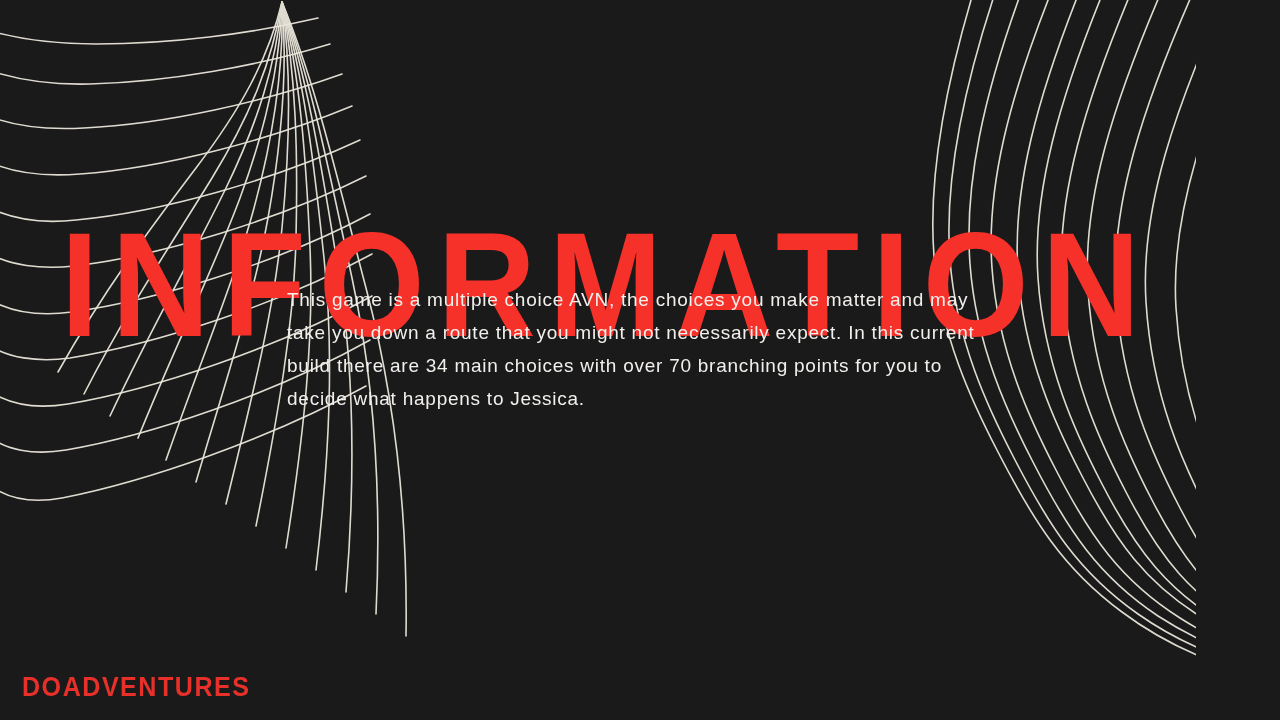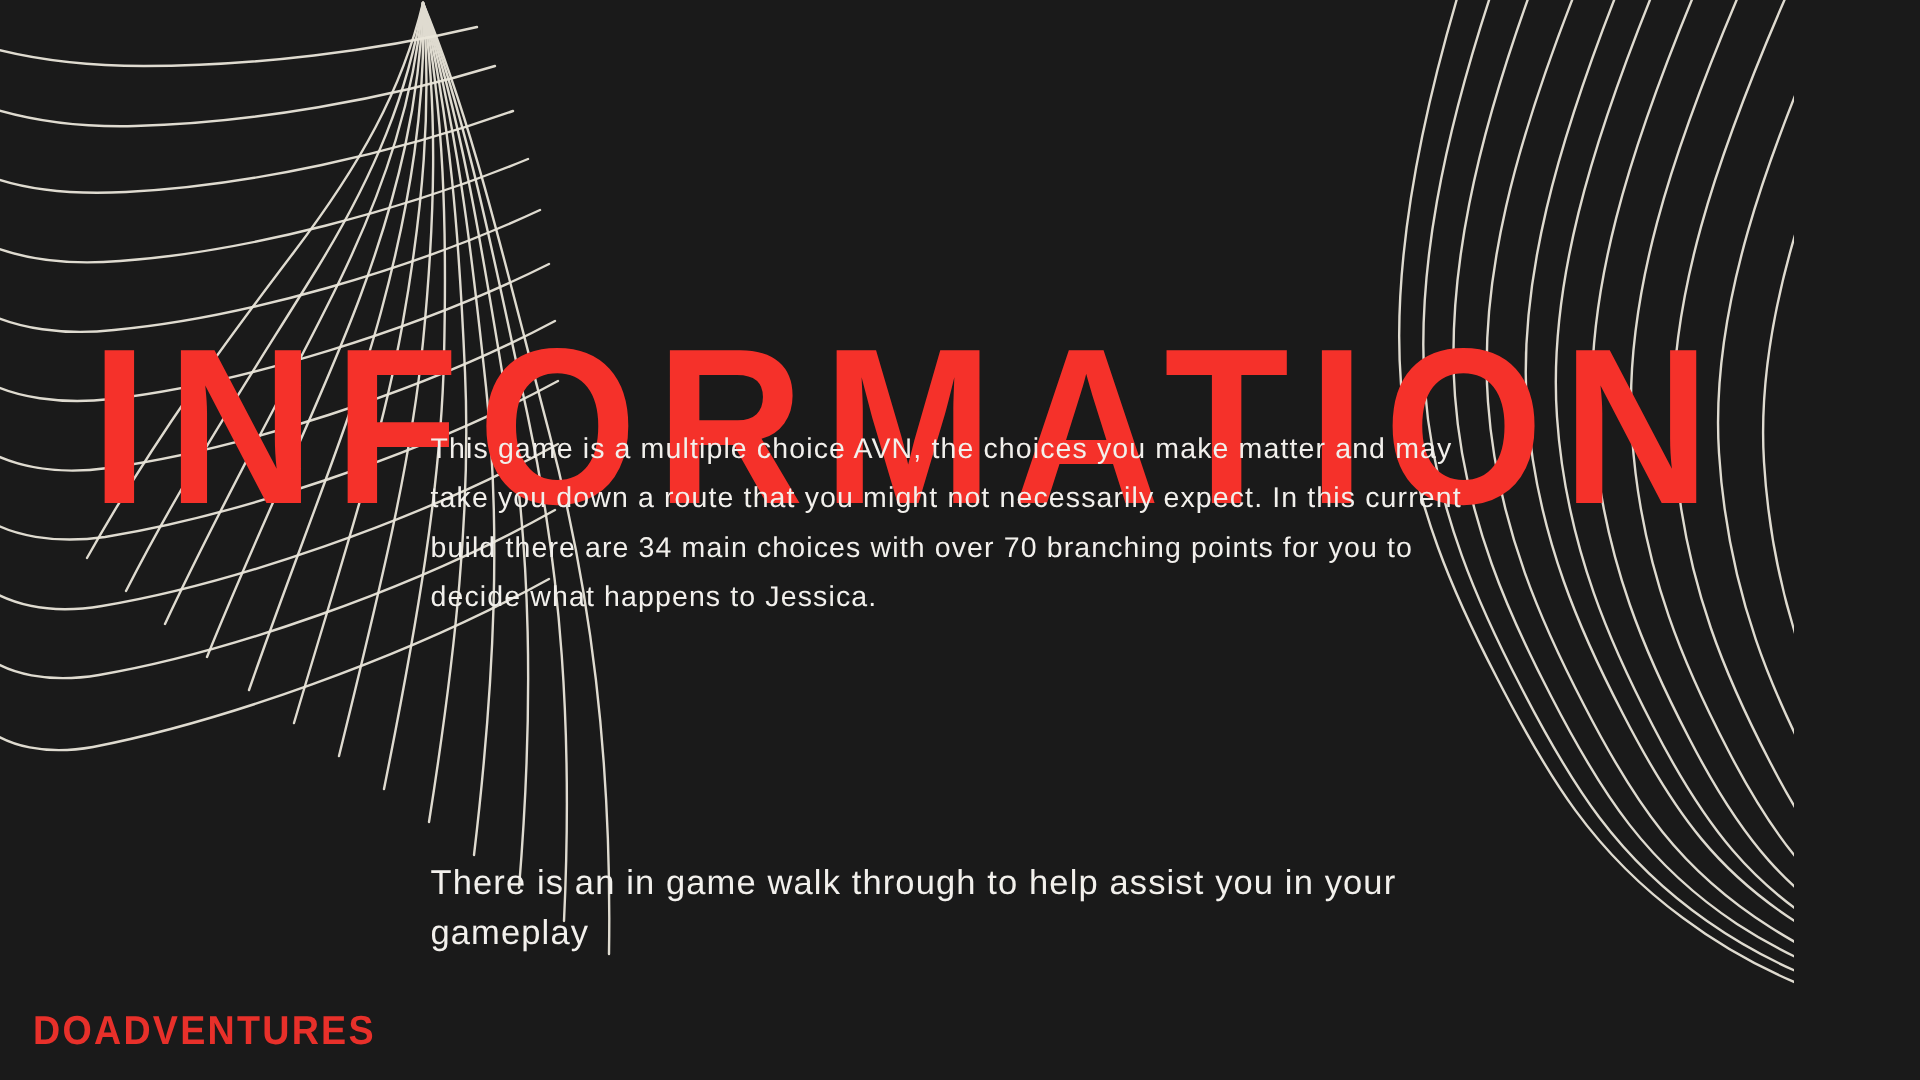--- a/index.html
+++ b/index.html
@@ -151,17 +151,16 @@
       </g>
     </svg>
   </div>
 
   <h1 id="title">INFORMATION</h1>
 
   <div id="body-block">
     <p id="paragraph-primary">This game is a multiple choice AVN, the choices you make matter and may take you down a route that you might not necessarily expect. In this current build there are 34 main choices with over 70 branching points for you to decide what happens to Jessica.</p>
   </div>
 
-  <p id="paragraph-secondary">There is an in game walk through to help assist you in your gameplay</p>
 
   <div id="brand">DOADVENTURES</div>
 
 </div>
 
 </body></html>

